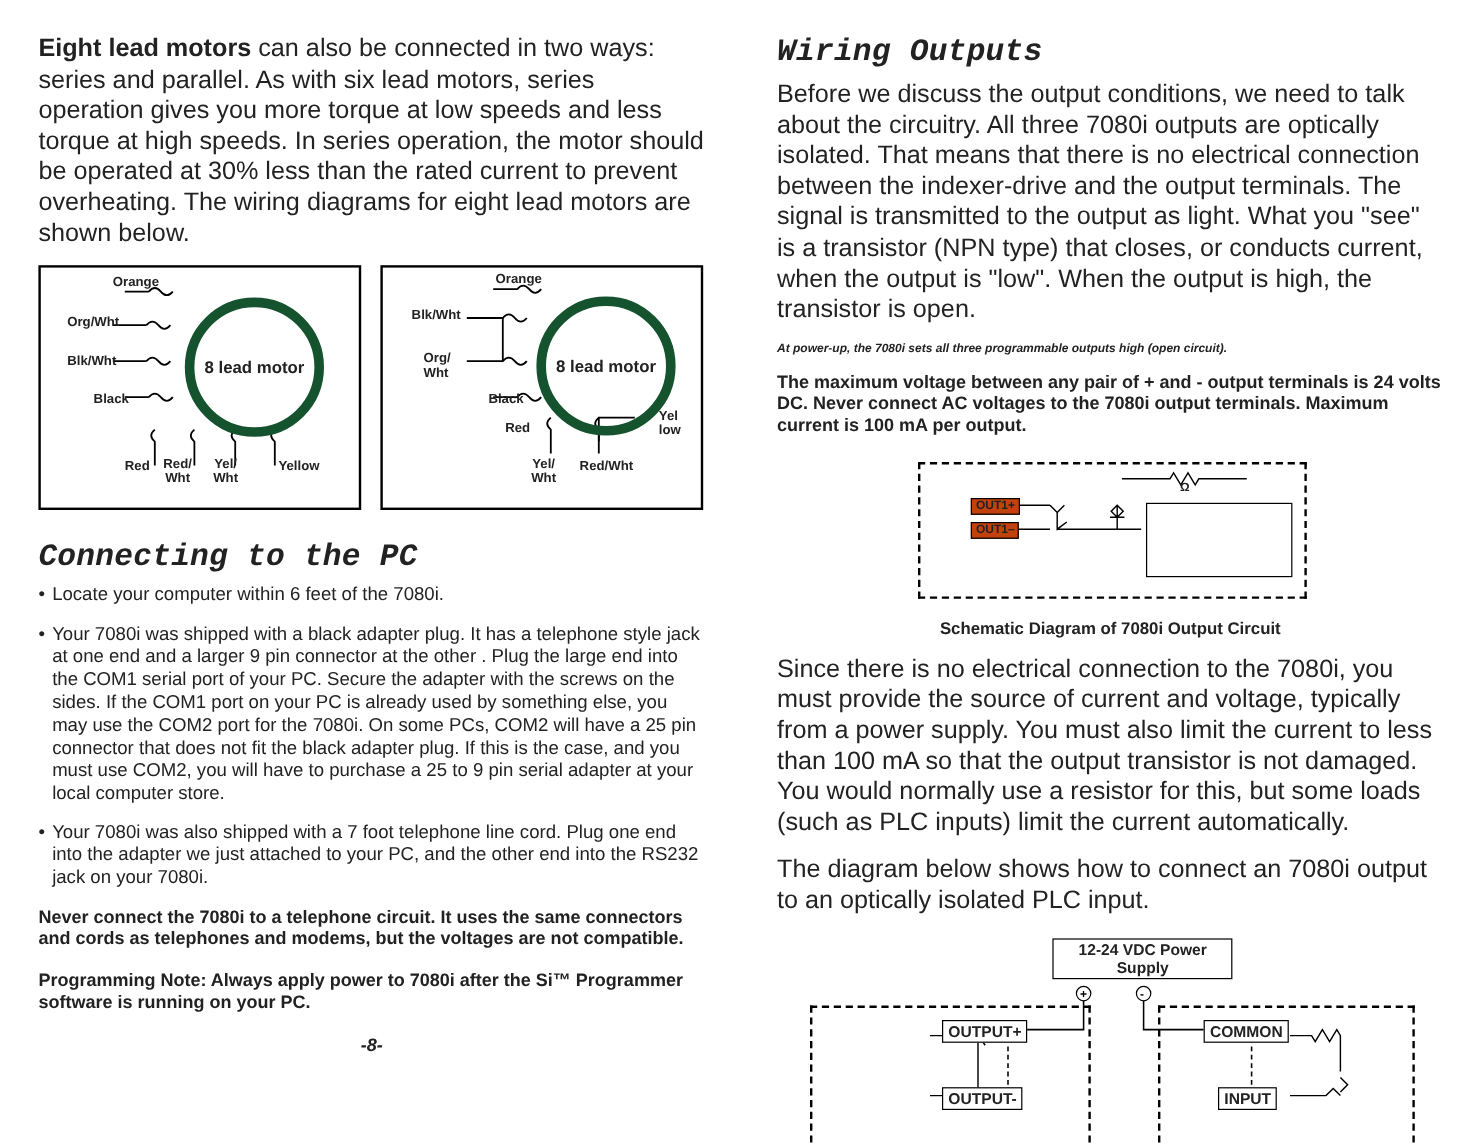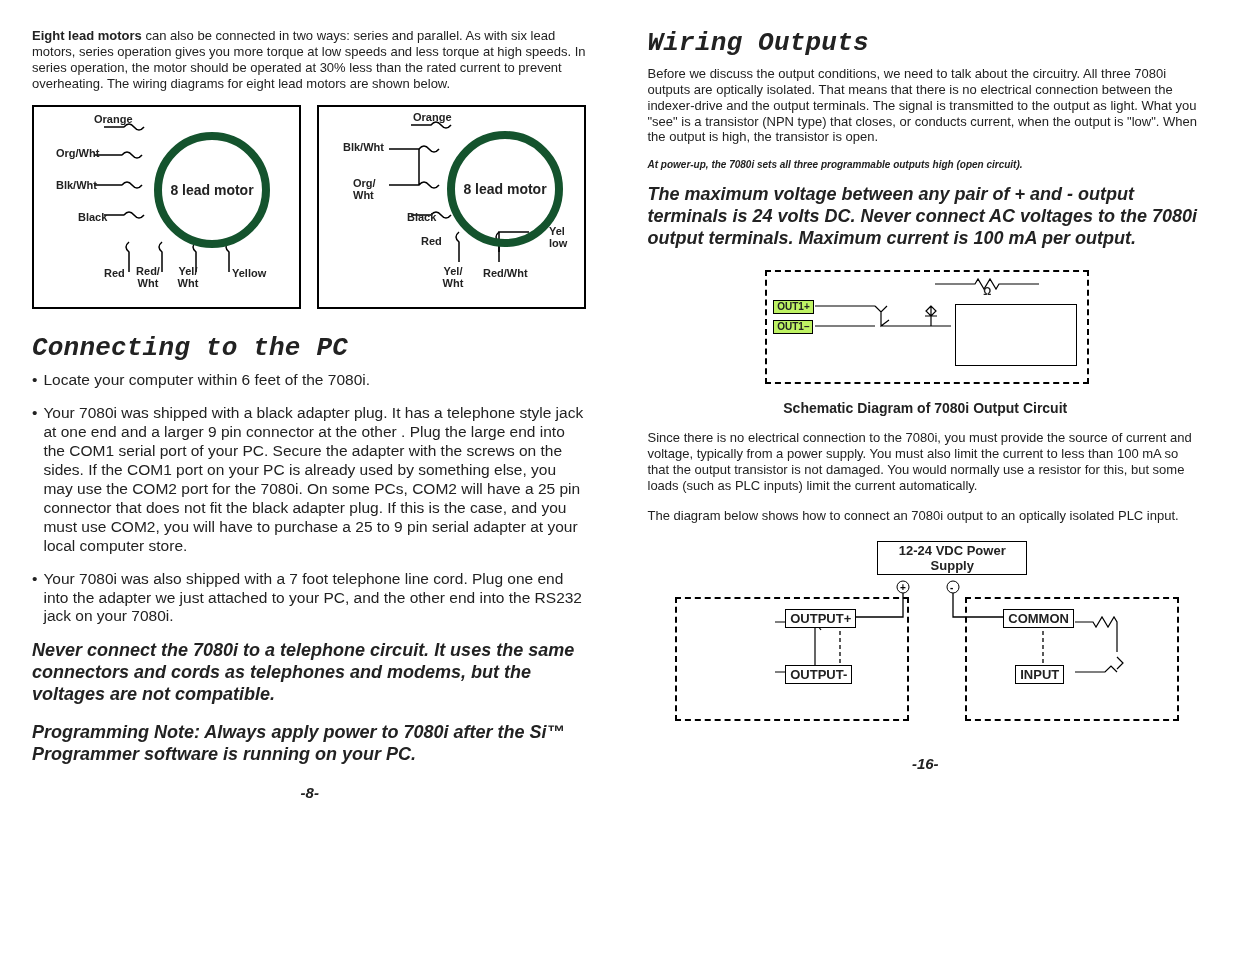--- a/index.html
+++ b/index.html
@@ -17,36 +17,35 @@
   }
   .heading {
     font-family: Liberation Mono, monospace;
     font-weight: 900;
     font-style: italic;
     font-size: 26px;
     margin: 0 0 8px 0;
     letter-spacing: 0.2px;
   }
   .para {
-    font-size: 13px;
+    font-size: 21px;
     line-height: 1.22;
     margin: 0 0 14px 0;
     font-stretch: condensed;
   }
   .bold { font-weight: 900; }
   .italic-note {
     font-style: italic;
     font-size: 10px;
     margin: 0 0 14px 0;
     font-weight: bold;
   }
   .bold-italic-warn {
-    font-style: italic;
-    font-weight: 900;
-    font-size: 18px;
+    font-weight: 900;
+    font-size: 15px;
     line-height: 1.22;
     margin: 0 0 16px 0;
   }
   .pagenum {
     text-align: center;
     font-style: italic;
     font-weight: 900;
     font-size: 15px;
     margin-top: 18px;
   }
@@ -92,22 +91,23 @@
     position: relative;
     margin: 0 auto;
     font-size: 11px;
     font-weight: 900;
   }
   .termbox {
     border:1.5px solid #000;
     position:absolute;
     font-size:10px;
     padding:0 3px;
-    background:#bef264;
+    background:#c2410c;
     line-height:12px;
+    margin-left:36px;
   }
   .dash {
     position:absolute;
     border:2px dashed #000;
   }
 
   
   .plc {
     width: 520px;
     height: 200px;

